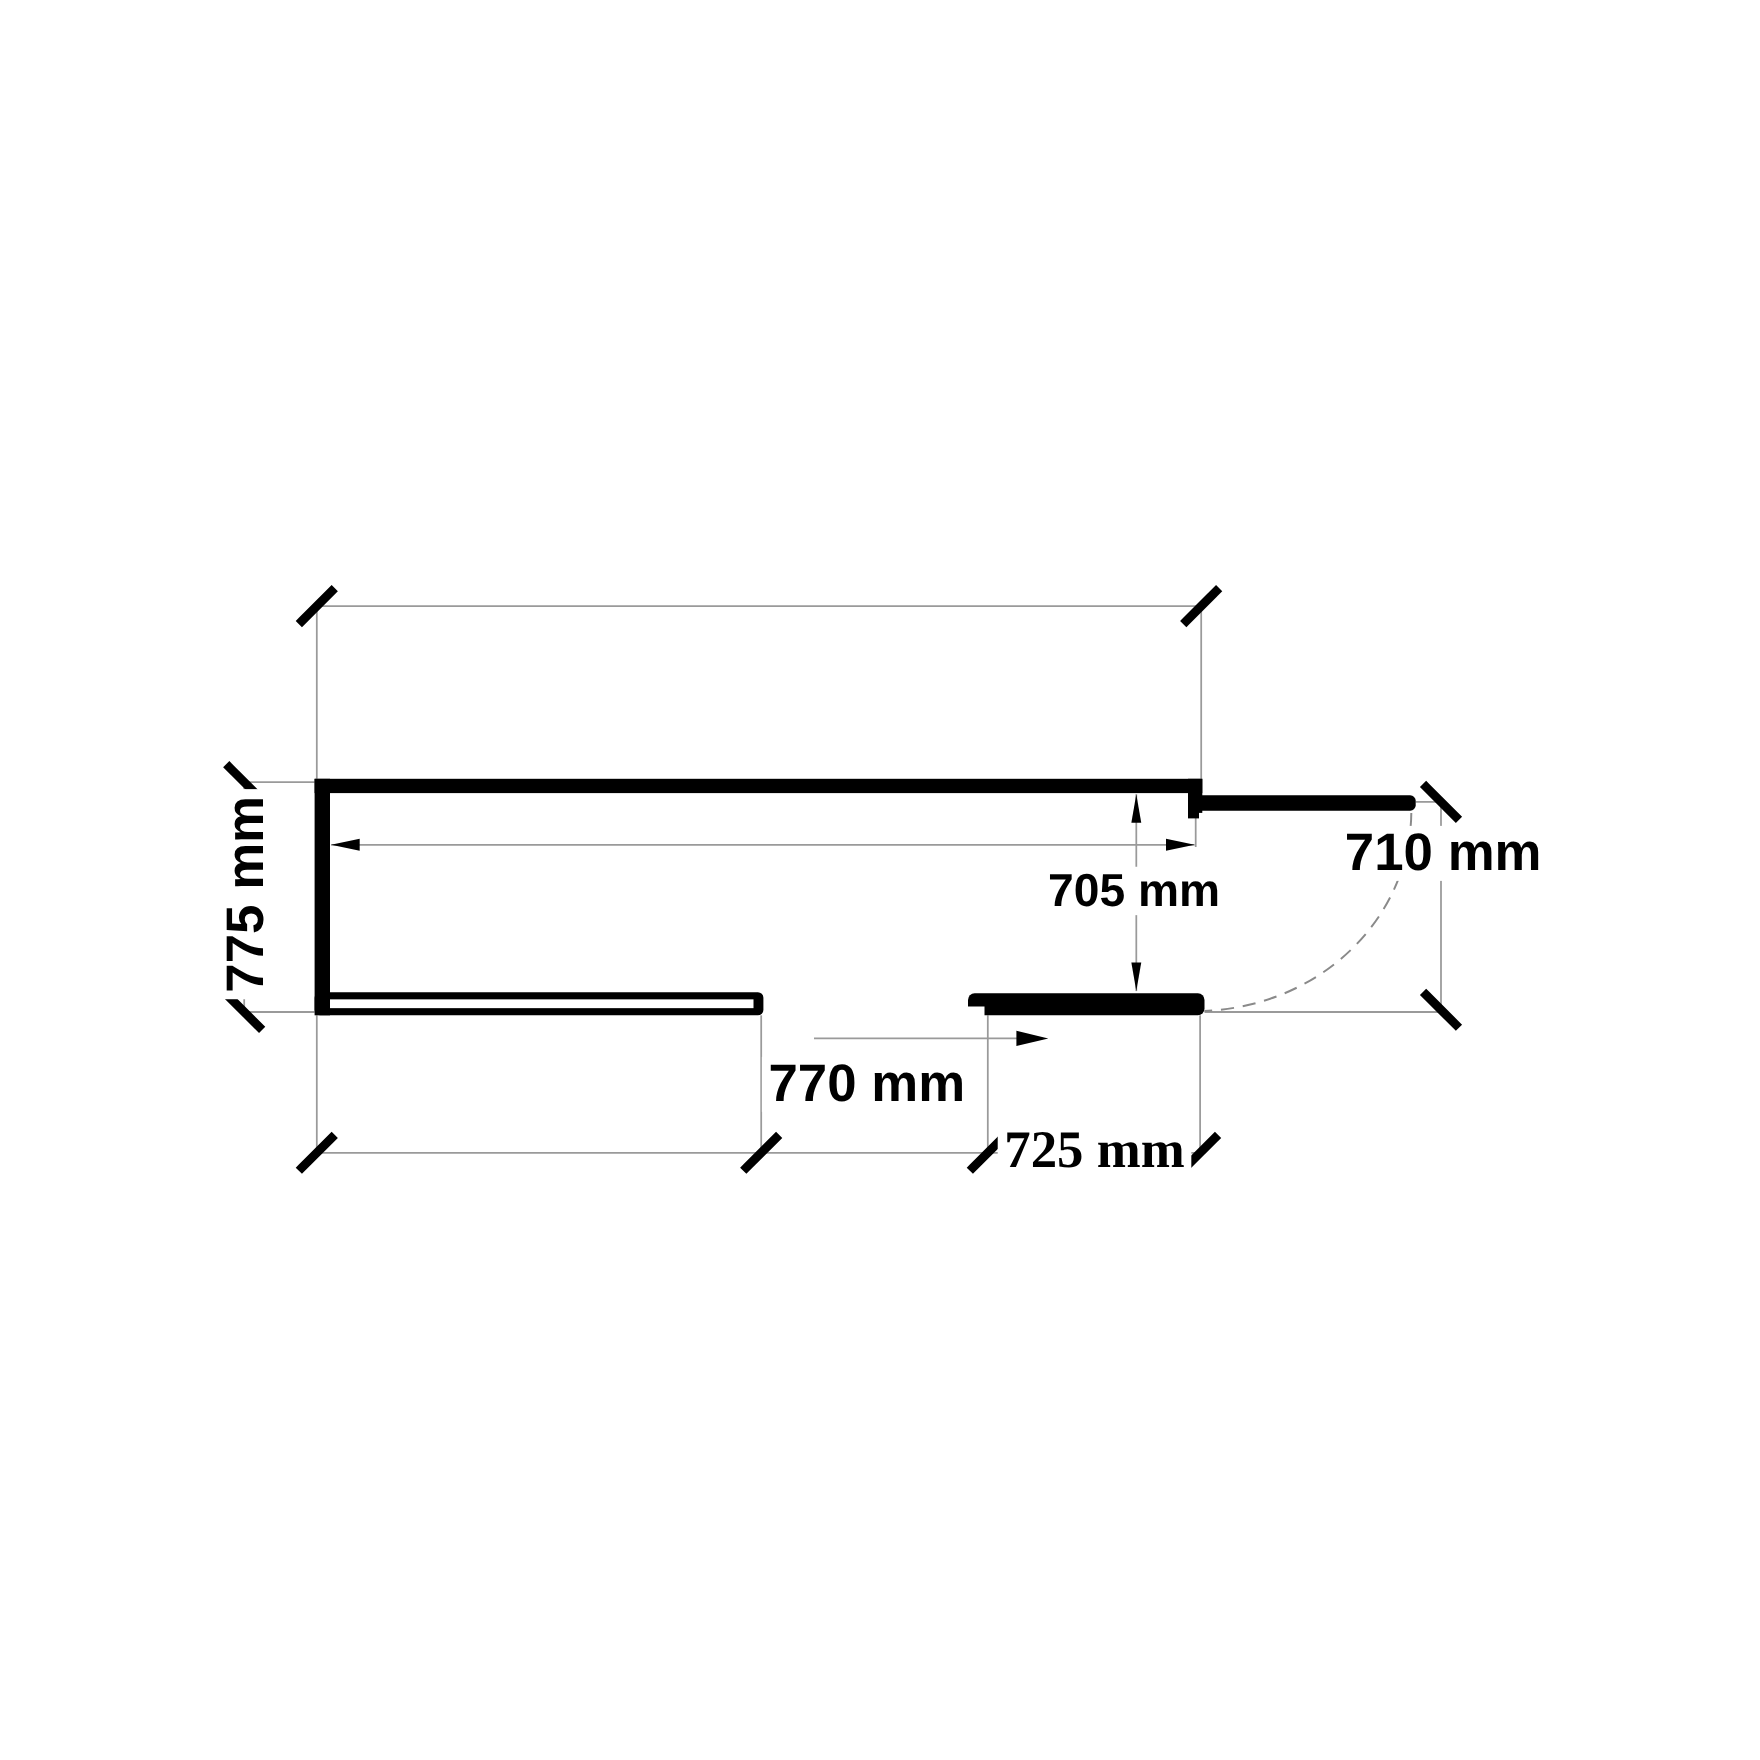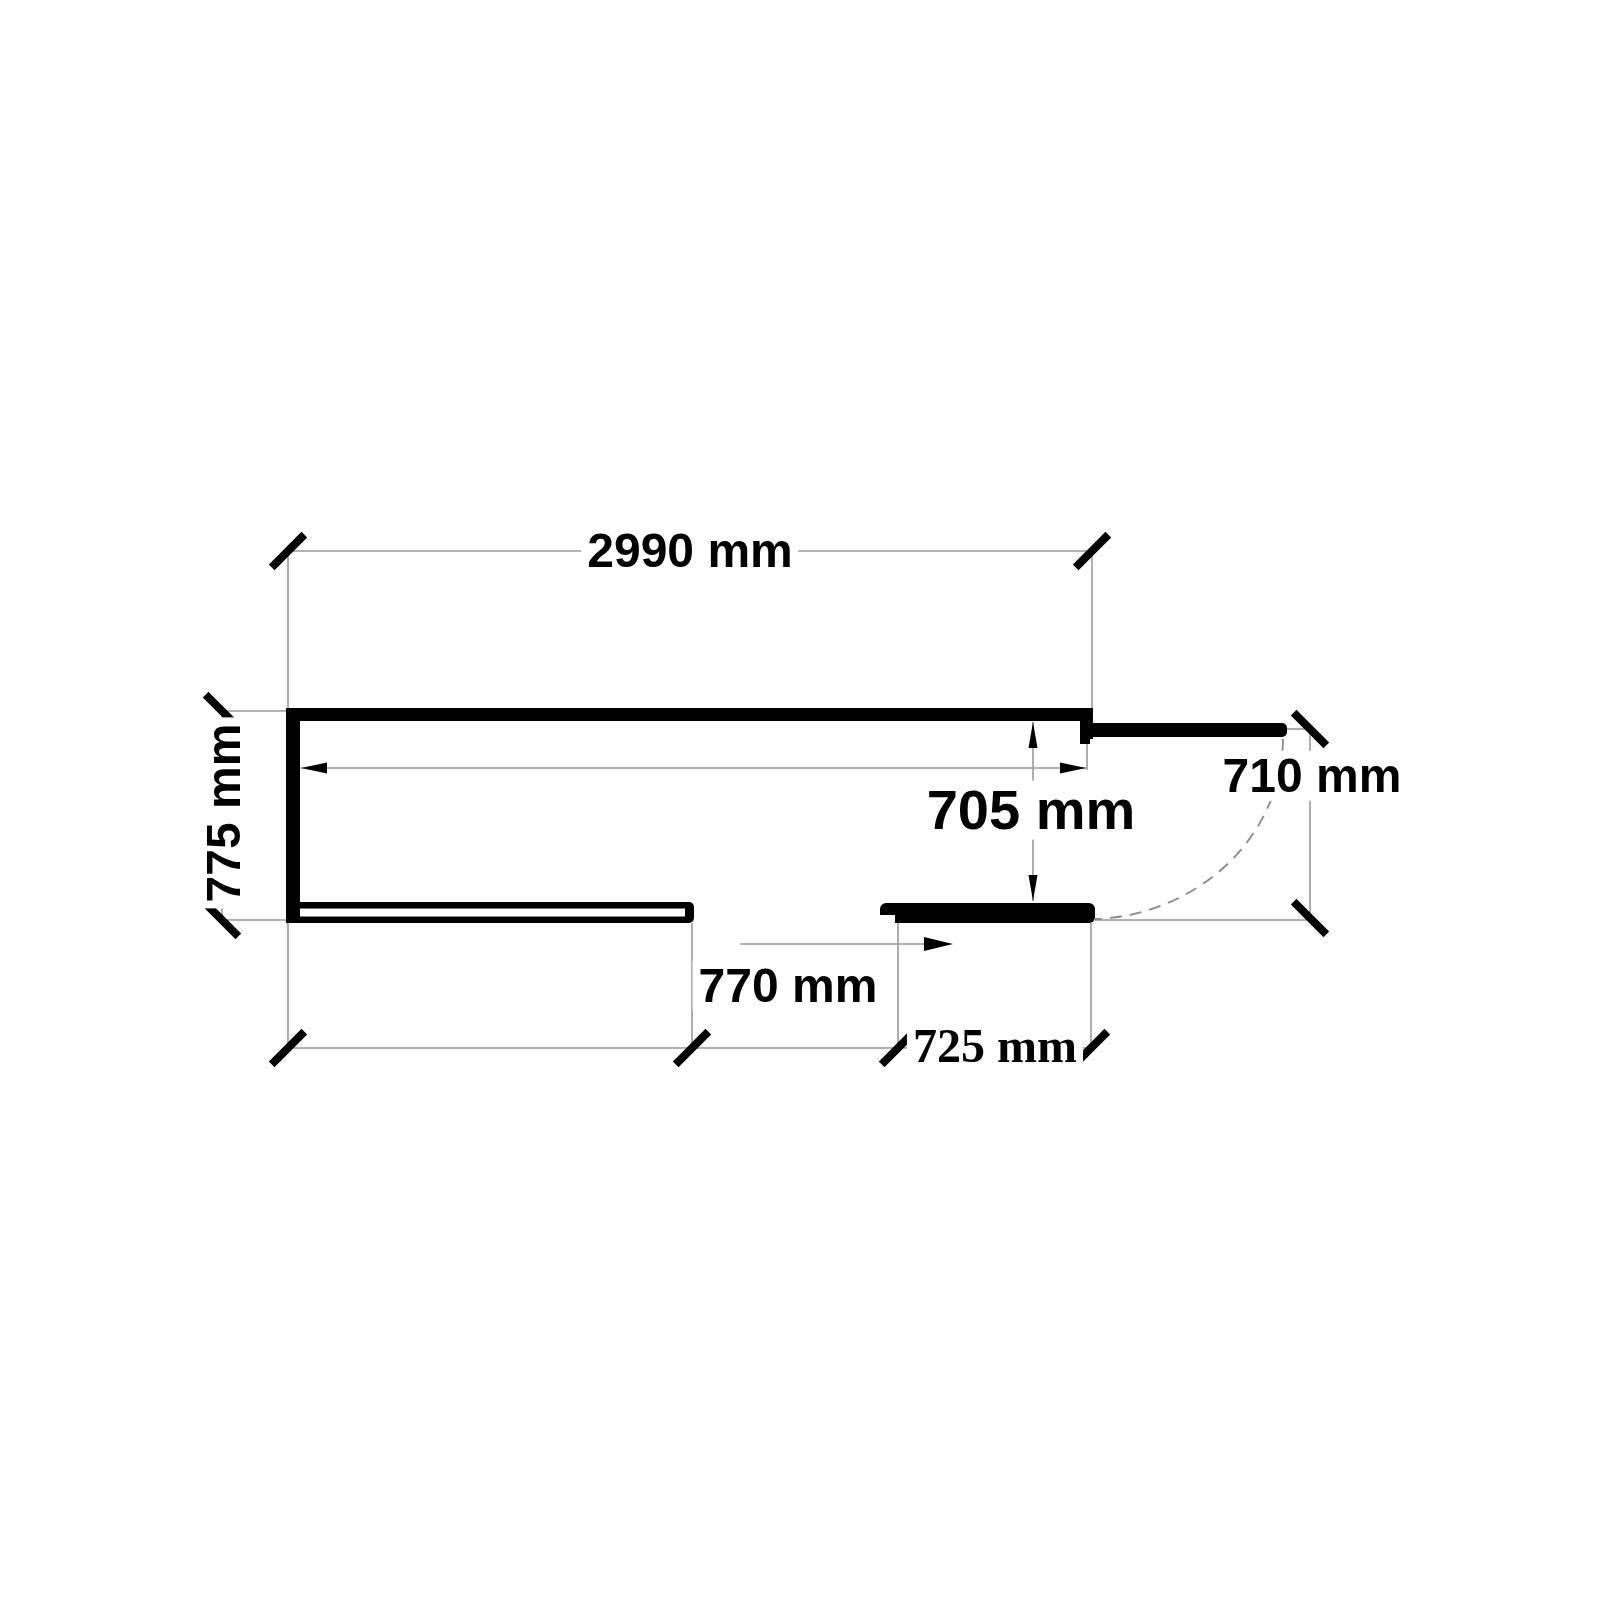--- a/index.html
+++ b/index.html
@@ -17,21 +17,21 @@
     transform:translate(-50%,-50%);
     font-weight:bold;
     font-size:48px;
     color:#000;
     background:#ffffff;
     padding:0 6px;
     line-height:1.05;
     white-space:nowrap;
     letter-spacing:0px;
   }
-  .dim-label.small{font-size:56px;padding:0 4px;}
+  .dim-label.small{font-size:42px;padding:0 4px;}
   .dim-label.rot{transform:translate(-50%,-50%) rotate(-90deg);}
 </style>
 </head>
 <body>
 
 <div id="canvas">
 
   <svg width="1600" height="1600" viewBox="0 0 1600 1600">
 
     <g stroke="#9a9a9a" stroke-width="1.6" fill="none">
@@ -94,21 +94,20 @@
 
     <g fill="#000000" stroke="none">
       <polygon points="301,768 327,762.5 327,773.5"></polygon>
       <polygon points="1086,768 1060,762.5 1060,773.5"></polygon>
       <polygon points="1033,722 1028.5,748 1037.5,748"></polygon>
       <polygon points="1033,901 1028.5,875 1037.5,875"></polygon>
       <polygon points="953,944 924,937 924,951"></polygon>
     </g>
   </svg>
 
-  <div class="dim-label" style="left:690px; top:551px;">2990 mm</div>
 
 
   <div class="dim-label rot" style="left:224px; top:813px;">775 mm</div>
 
   <div class="dim-label small" style="left:1031px; top:810px;">705 mm</div>
 
   <div class="dim-label" style="left:1312px; top:776px;">710 mm</div>
 
 
   <div class="dim-label" style="left:788px; top:986px;">770 mm</div>

